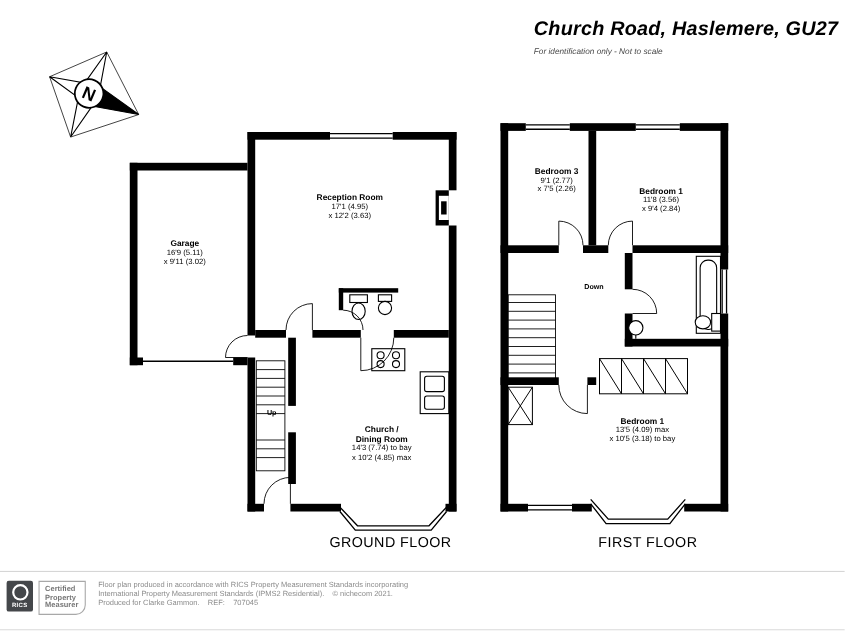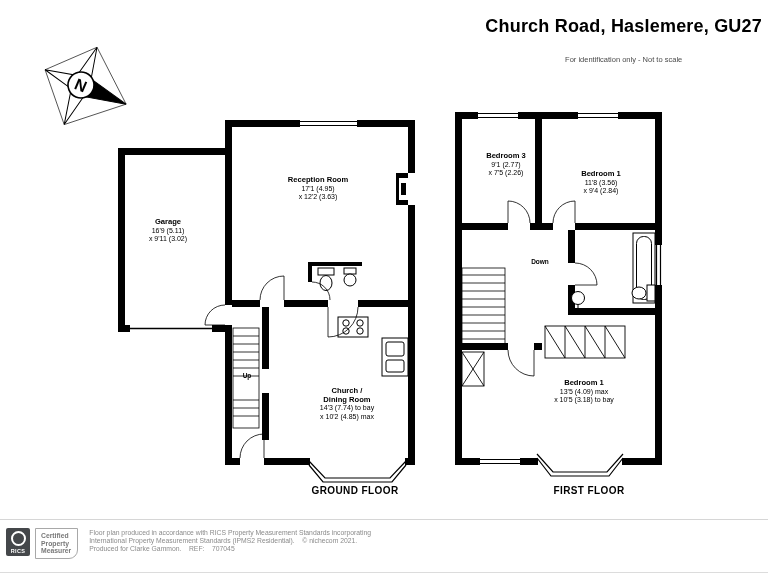--- a/index.html
+++ b/index.html
@@ -1,38 +1,38 @@
 <!DOCTYPE html>
 <html><head>
 <meta charset="utf-8">
 <style>
   html,body{margin:0;padding:0;background:#fff;}
   body{width:768px;height:576px;position:relative;overflow:hidden;
        font-family:"Liberation Sans", sans-serif;color:#000;}
 
   
-  .header{position:absolute;top:16px;right:6px;text-align:center;}
+  .header{position:absolute;top:16px;right:6px;text-align:left;font-style:italic;}
   .title{font-size:18px;font-weight:bold;letter-spacing:.2px;}
   .area-line{font-size:11.5px;margin-top:7px;}
-  .note-line{font-size:7.5px;color:#4a4a4a;margin-top:18px;}
+  .note-line{font-size:7.5px;color:#4a4a4a;margin-top:5px;}
 
   
   .plan{position:absolute;}
   #ground-plan{left:112px;top:110px;width:310px;height:378px;}
   #first-plan{left:450px;top:105px;width:220px;height:380px;}
   svg{display:block;}
 
   
   .room-label{position:absolute;text-align:center;transform:translateX(-50%);
               white-space:nowrap;line-height:8.6px;}
   .rname{font-weight:bold;font-size:7.6px;}
   .rdim{font-size:7px;}
   .stair-label{position:absolute;transform:translateX(-50%);font-size:6.5px;font-weight:bold;}
-  .floor-caption{position:absolute;transform:translateX(-50%);font-size:10px;
-                 font-weight:bold;letter-spacing:.4px;white-space:nowrap;}
+  .floor-caption{position:absolute;transform:translateX(-50%);font-size:13px;
+                 font-weight:normal;letter-spacing:.4px;white-space:nowrap;}
 
   
   #compass{position:absolute;left:34px;top:38px;}
 
   
   .footer{position:absolute;left:0;right:0;top:519px;height:51px;
           border-top:1px solid #d6d6d6;display:flex;align-items:flex-start;padding-top:8px;}
   .rics-logo{width:24px;height:28px;background:#44474a;border-radius:2px;margin-left:6px;
              display:flex;flex-direction:column;align-items:center;justify-content:center;flex:none;}
   .rics-ring{width:11px;height:11px;border:2px solid #fff;border-radius:50%;margin-bottom:2px;}

